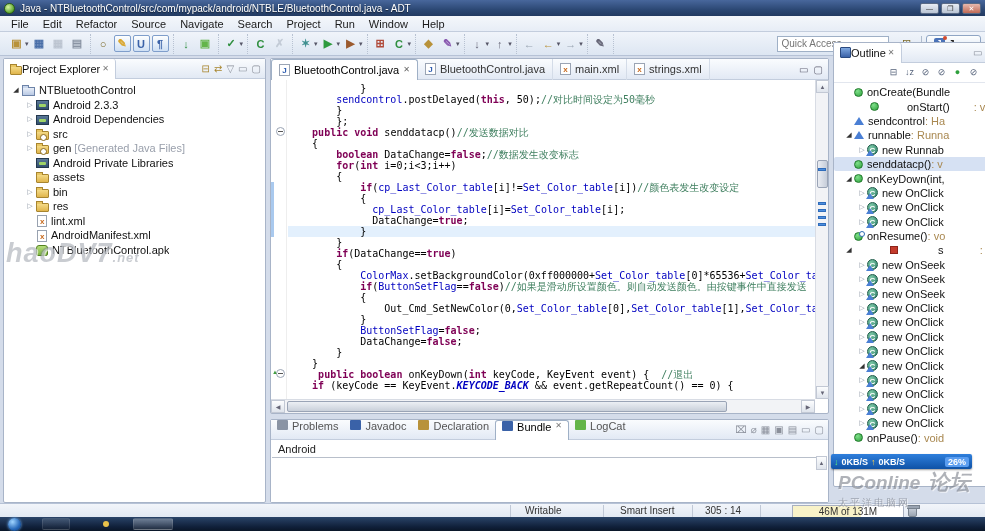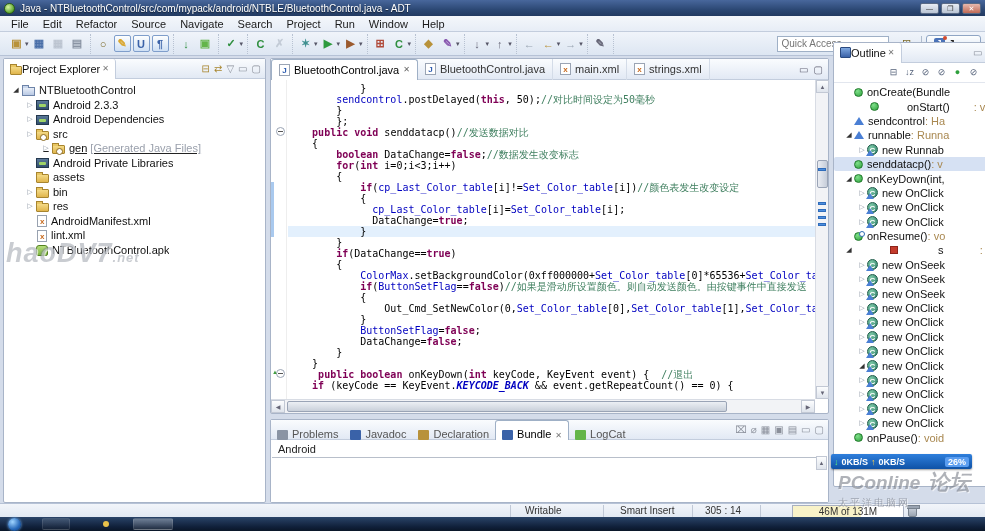--- a/index.html
+++ b/index.html
@@ -115,21 +115,21 @@
   .ovmark { position:absolute; left:2px; width:8px; height:3px; background:#4d8ede; border:1px solid #2f6cbb; }
   .hscroll { position:absolute; left:0; right:13px; bottom:0; height:14px; background:#f2f3f6; border-top:1px solid #d8dce4; }
   .hscroll .arr { position:absolute; top:0; width:14px; height:13px; font-size:6px; color:#667; text-align:center; line-height:13px;
     background:linear-gradient(#fcfdfe,#dfe4ec); border:1px solid #c2c8d4; }
   .hscroll .arr.rt { right:0; }
   .hthumb { position:absolute; left:16px; top:1px; height:11px; width:440px;
     background:linear-gradient(#eceff4,#c9d0da); border:1px solid #9aa4b6; border-radius:2px; }
 
   
   #console { left:270px; top:419px; width:559px; height:84px; }
-  .ctab { display:flex; align-items:flex-end; gap:4px; height:20px; padding:0 6px; font-size:11px; color:#555; }
+  .ctab { display:flex; align-items:flex-start; gap:4px; height:20px; padding:0 6px; font-size:11px; color:#555; }
   .ctab.active { background:#fff; border:1px solid #9fb0c6; border-bottom:none; border-radius:3px 3px 0 0; color:#000; }
   .ctab .x { font-size:8px; color:#777; }
   .cico { width:11px; height:10px; flex:none; border-radius:1px; }
   .console-body { position:relative; height:62px; background:#fff; }
   .console-line { padding:3px 0 2px 7px; font-size:11px; color:#222; }
   .console-rule { height:1px; background:#b8bfca; margin:0 1px; }
   .c-scroll { position:absolute; right:1px; top:16px; width:11px; height:14px;
     background:linear-gradient(#fcfdfe,#dfe4ec); border:1px solid #c2c8d4; font-size:6px; color:#667; text-align:center; line-height:12px;}
 
   
@@ -319,21 +319,21 @@
       <div class="trow" style="padding-left: 20px;">
         <span class="arrow">▷</span>
         <span class="fi fi-lib"></span>
         <span class="lbl">Android Dependencies</span>
       </div>
       <div class="trow" style="padding-left: 20px;">
         <span class="arrow">▷</span>
         <span class="fi fi-folder fi-src"></span>
         <span class="lbl">src</span>
       </div>
-      <div class="trow" style="padding-left: 36px; text-decoration: underline;">
+      <div class="trow" style="padding-left: 20px;">
         <span class="arrow">▷</span>
         <span class="fi fi-folder fi-src"></span>
         <span class="lbl">gen</span>
         <span class="lbl2">[Generated Java Files]</span>
       </div>
       <div class="trow" style="padding-left: 20px;">
         <span class="arrow"></span>
         <span class="fi fi-lib"></span>
         <span class="lbl">Android Private Libraries</span>
       </div>
@@ -348,26 +348,26 @@
         <span class="lbl">bin</span>
       </div>
       <div class="trow" style="padding-left: 20px;">
         <span class="arrow">▷</span>
         <span class="fi fi-folder"></span>
         <span class="lbl">res</span>
       </div>
       <div class="trow" style="padding-left: 20px;">
         <span class="arrow"></span>
         <span class="fi fi-xml"></span>
+        <span class="lbl">lint.xml</span>
+      </div>
+      <div class="trow" style="padding-left: 20px;">
+        <span class="arrow"></span>
+        <span class="fi fi-xml"></span>
         <span class="lbl">AndroidManifest.xml</span>
-      </div>
-      <div class="trow" style="padding-left: 20px;">
-        <span class="arrow"></span>
-        <span class="fi fi-xml"></span>
-        <span class="lbl">lint.xml</span>
       </div>
       <div class="trow" style="padding-left: 20px;">
         <span class="arrow"></span>
         <span class="fi fi-apk"></span>
         <span class="lbl">NTBluetoothControl.apk</span>
       </div>
     </div>
 </div>
 
 <div class="panel" id="editor">

